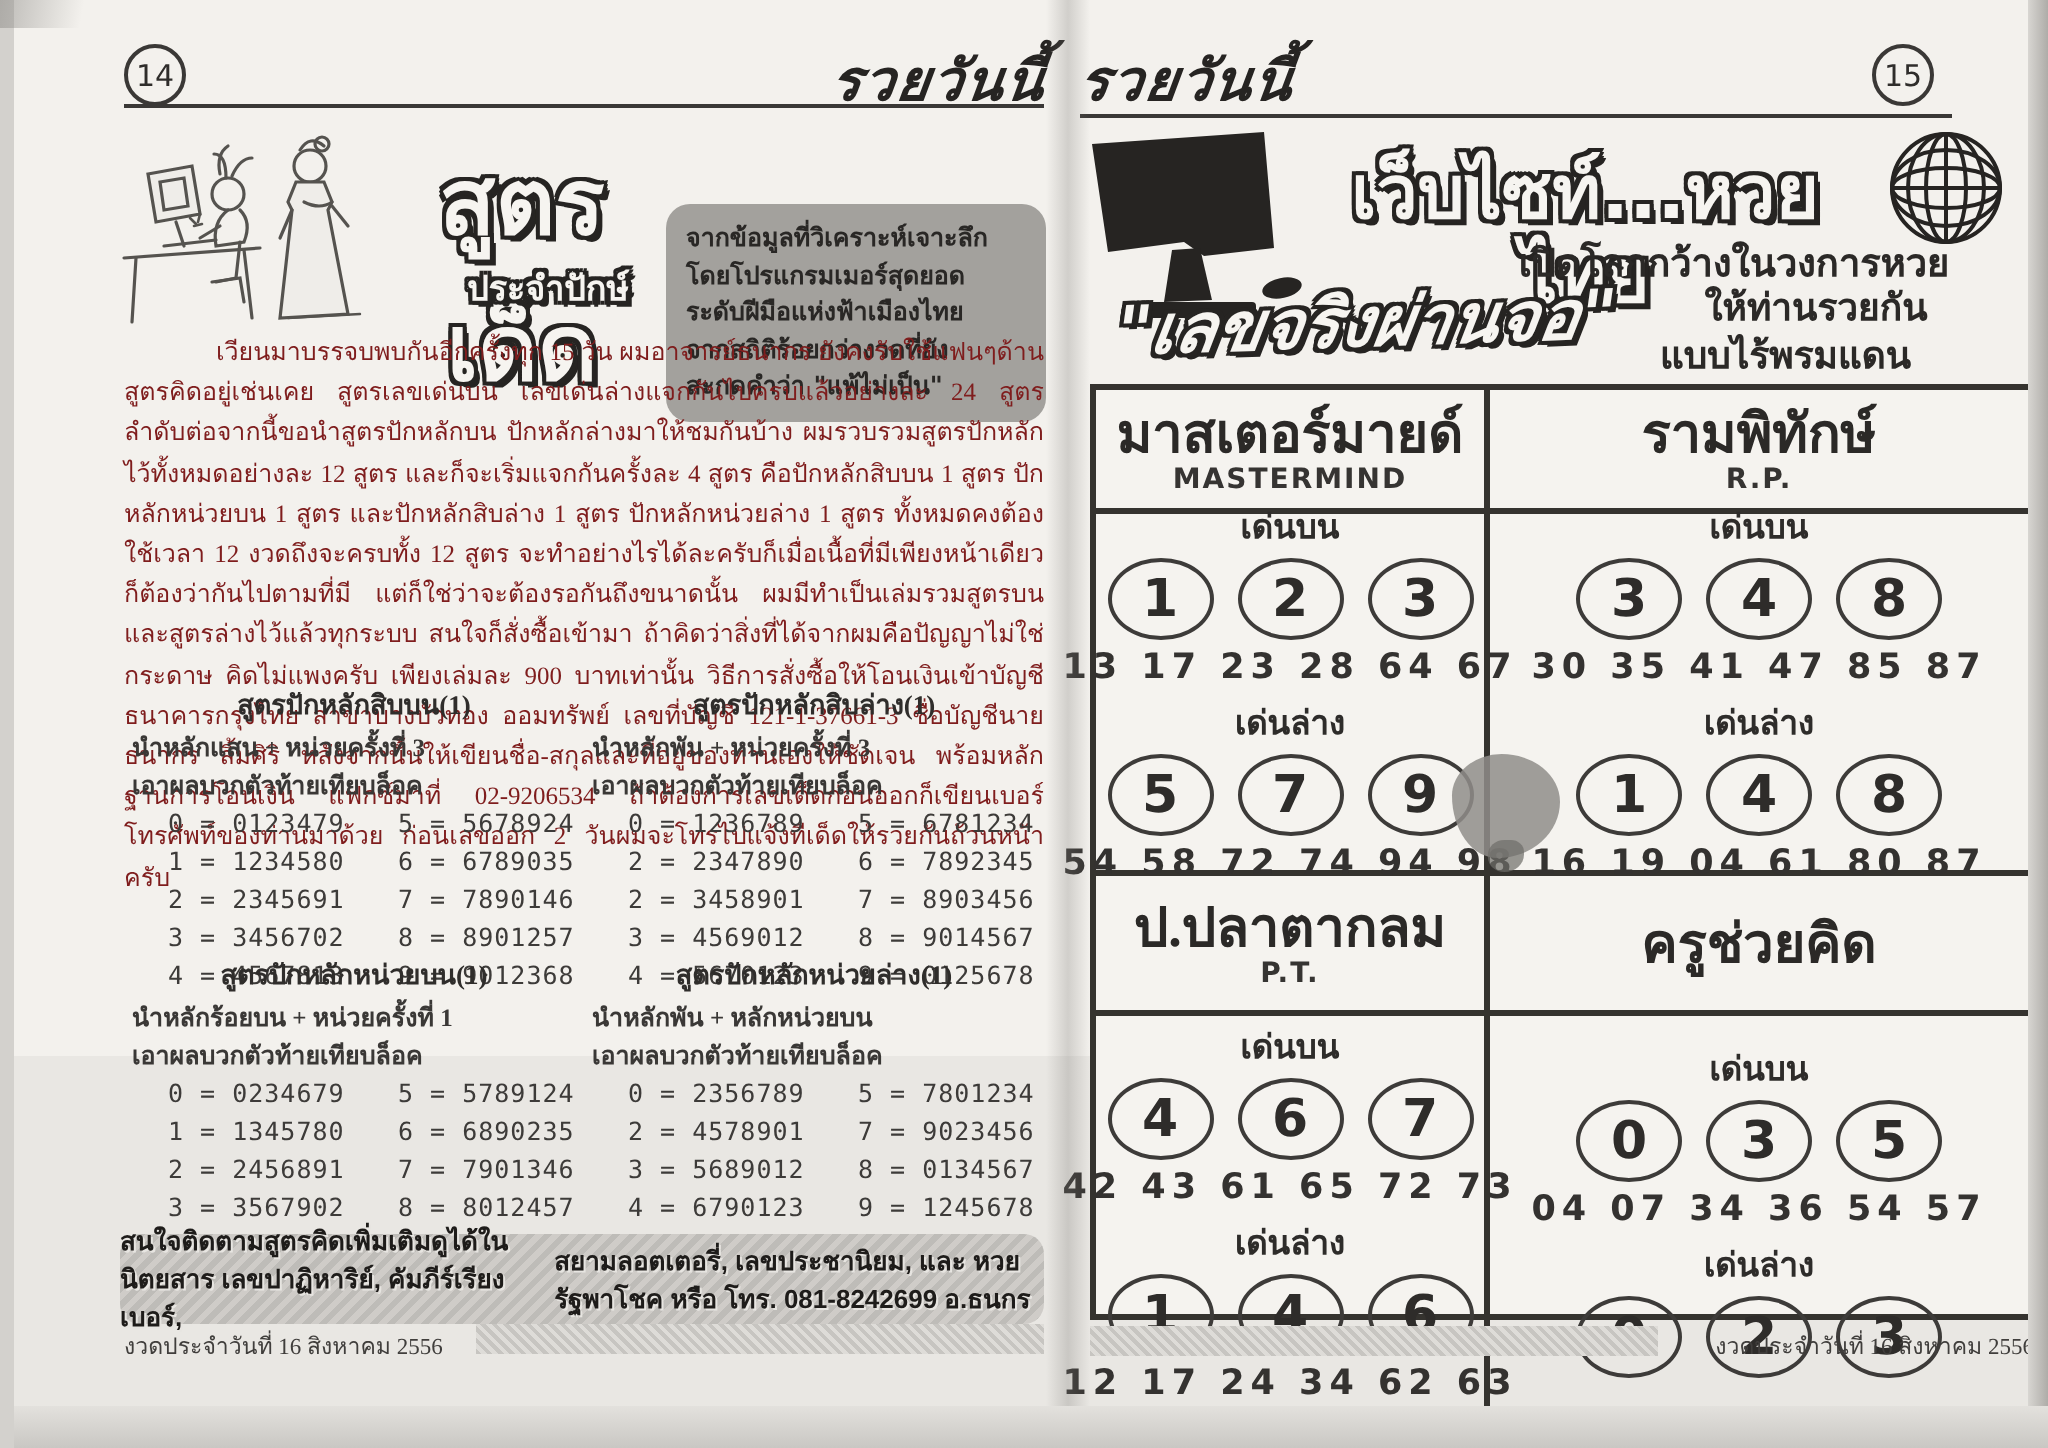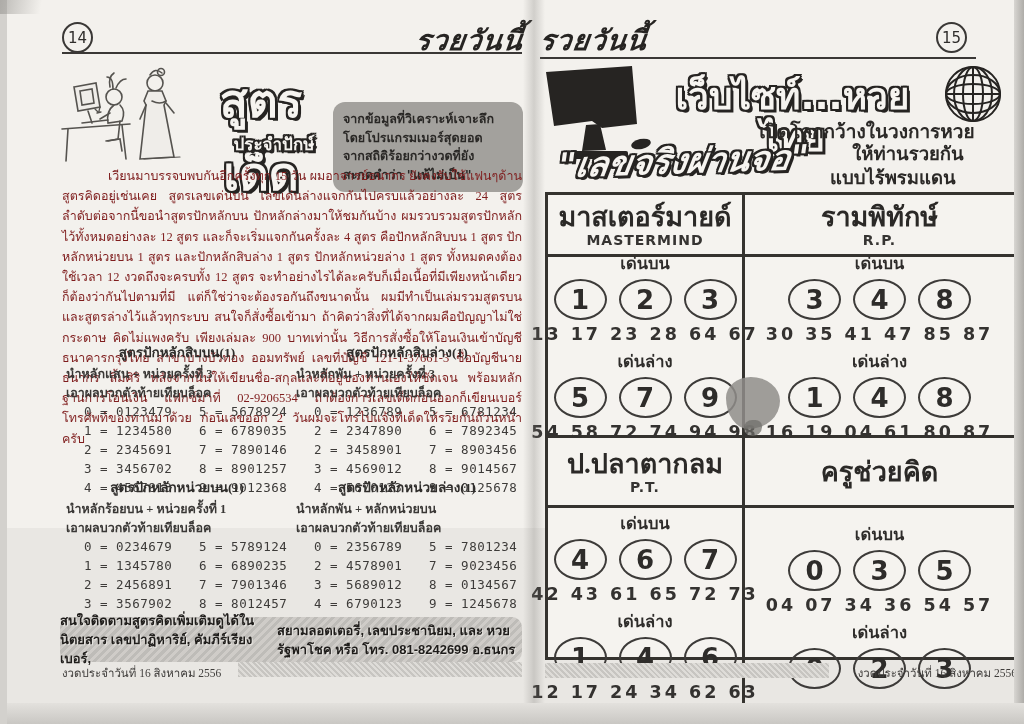--- a/index.html
+++ b/index.html
@@ -87,20 +87,21 @@
       <path d="M86 102 l36 -2" stroke-width="1.2"></path>
     </g>
   </svg>
 
   <div class="abs outl" style="left:186px;top:64px;width:150px;text-align:center;font-size:46px;">สูตรเด็ด</div>
   <div class="abs outl" style="left:214px;top:130px;width:120px;text-align:center;font-size:17px;">ประจำปักษ์</div>
 
   <div class="abs promo-box" style="left:333px;top:62px;width:170px;margin-top:40px;">
     <div>จากข้อมูลที่วิเคราะห์เจาะลึก</div>
     <div>โดยโปรแกรมเมอร์สุดยอด</div>
+    <div>ระดับฝีมือแห่งฟ้าเมืองไทย</div>
     <div>จากสถิติร้อยกว่างวดที่ยัง</div>
     <div>สะกดคำว่า "แพ้ไม่เป็น"</div>
   </div>
 
   <div class="abs para" style="left:62px;top:166px;width:460px;">เวียนมาบรรจบพบกันอีกครั้งทุก 15 วัน ผมอาจารย์ธนากร ยังคงรับใช้แฟนๆด้านสูตรคิดอยู่เช่นเคย สูตรเลขเด่นบน เลขเด่นล่างแจกกันไปครบแล้วอย่างละ 24 สูตร ลำดับต่อจากนี้ขอนำสูตรปักหลักบน ปักหลักล่างมาให้ชมกันบ้าง ผมรวบรวมสูตรปักหลักไว้ทั้งหมดอย่างละ 12 สูตร และก็จะเริ่มแจกกันครั้งละ 4 สูตร คือปักหลักสิบบน 1 สูตร ปักหลักหน่วยบน 1 สูตร และปักหลักสิบล่าง 1 สูตร ปักหลักหน่วยล่าง 1 สูตร ทั้งหมดคงต้องใช้เวลา 12 งวดถึงจะครบทั้ง 12 สูตร จะทำอย่างไรได้ละครับก็เมื่อเนื้อที่มีเพียงหน้าเดียวก็ต้องว่ากันไปตามที่มี แต่ก็ใช่ว่าจะต้องรอกันถึงขนาดนั้น ผมมีทำเป็นเล่มรวมสูตรบนและสูตรล่างไว้แล้วทุกระบบ สนใจก็สั่งซื้อเข้ามา ถ้าคิดว่าสิ่งที่ได้จากผมคือปัญญาไม่ใช่กระดาษ คิดไม่แพงครับ เพียงเล่มละ 900 บาทเท่านั้น วิธีการสั่งซื้อให้โอนเงินเข้าบัญชีธนาคารกรุงไทย สาขาบางบัวทอง ออมทรัพย์ เลขที่บัญชี 121-1-37661-3 ชื่อบัญชีนายธนากร ลิ้มศิริ หลังจากนั้นให้เขียนชื่อ-สกุลและที่อยู่ของท่านเองให้ชัดเจน พร้อมหลักฐานการโอนเงิน แฟกซ์มาที่ 02-9206534 ถ้าต้องการเลขเด็ดก่อนออกก็เขียนเบอร์โทรศัพท์ของท่านมาด้วย ก่อนเลขออก 2 วันผมจะโทรไปแจ้งทีเด็ดให้รวยกันถ้วนหน้าครับ</div>
 
   <div class="abs fband" style="left:62px;top:341px;width:460px;">
     <div class="fcol">
       <div class="ftitle">สูตรปักหลักสิบบน(1)</div>
       <div class="frule-ln">นำหลักแสน + หน่วยครั้งที่ 3</div>

